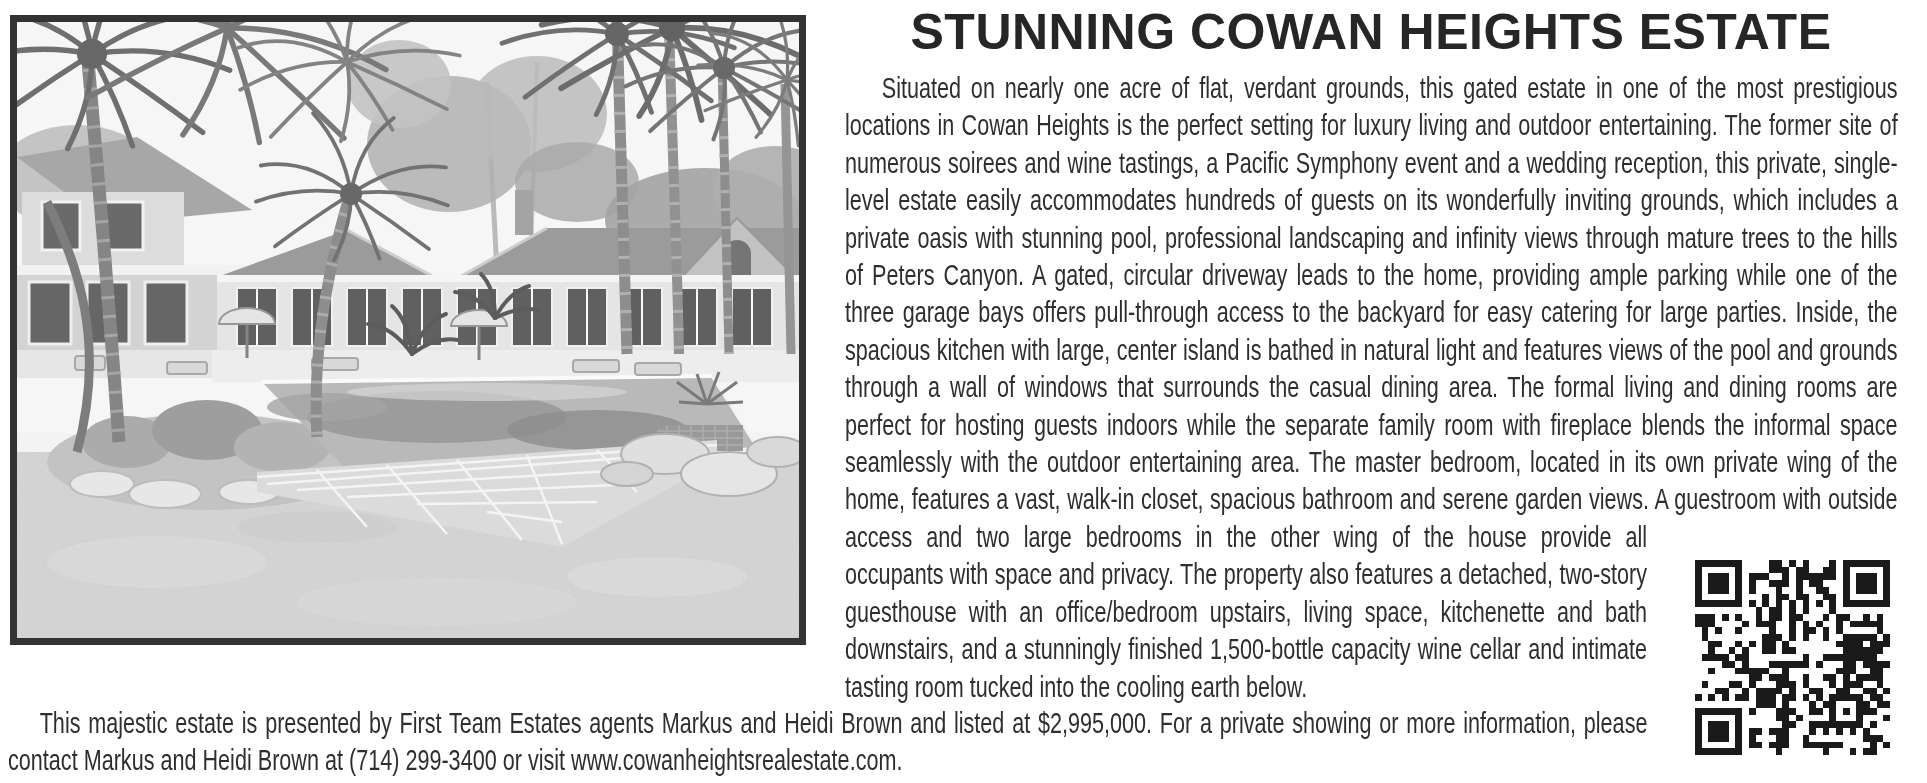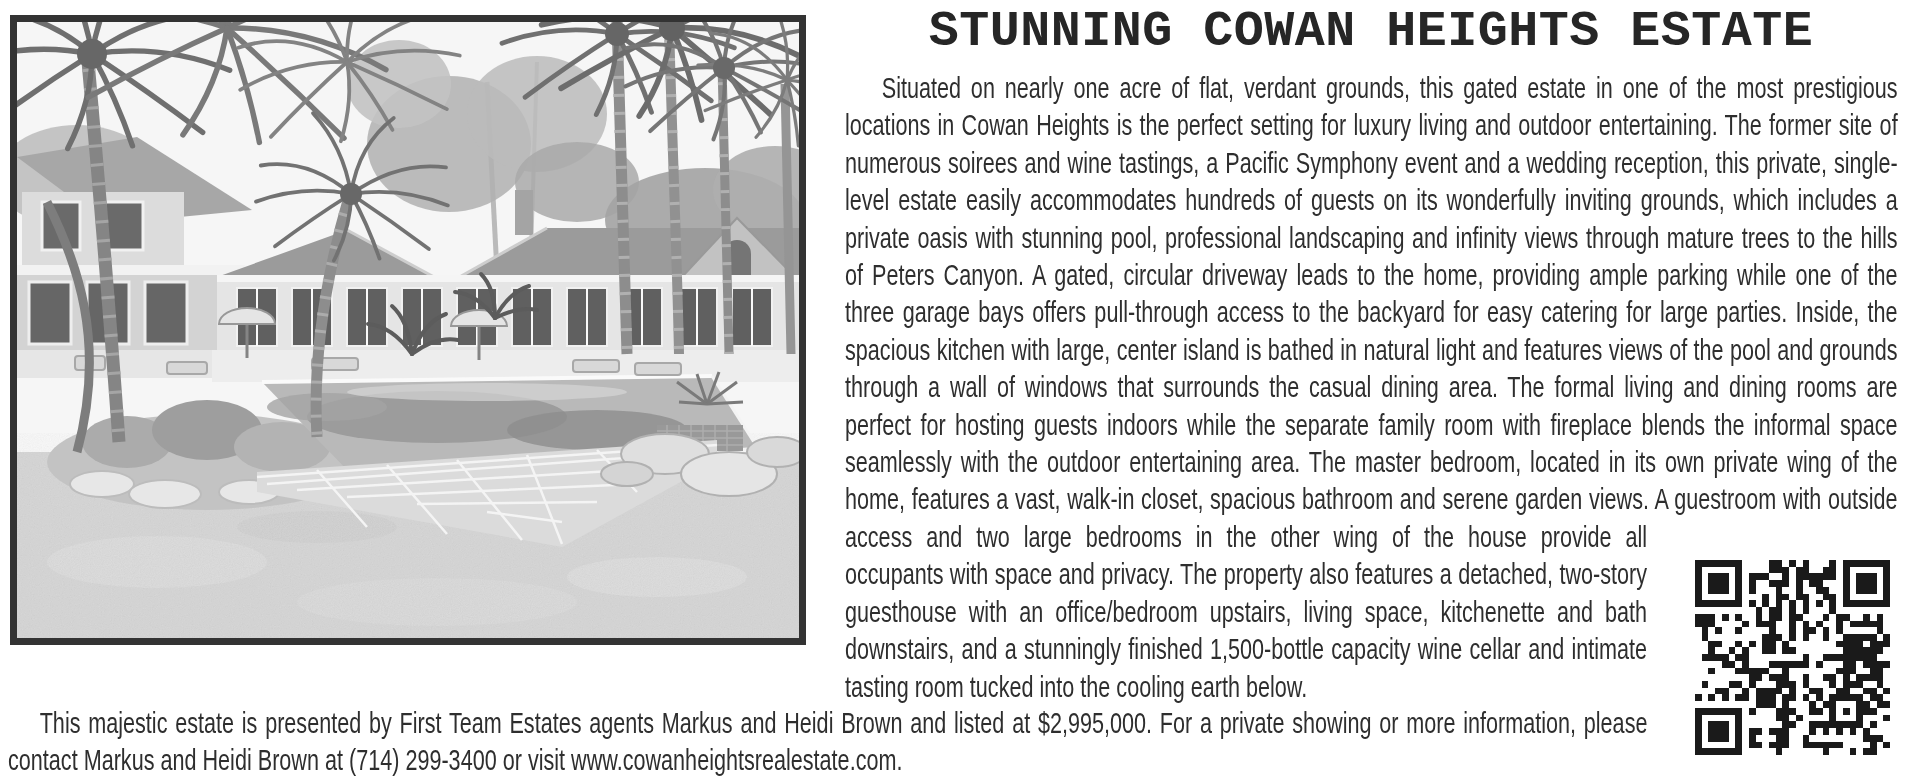--- a/index.html
+++ b/index.html
@@ -13,21 +13,21 @@
   .photo-frame {
     position:absolute; left:10px; top:15px;
     width:796px; height:630px;
     border:7px solid #333333; background:#f5f5f5;
   }
   .photo-frame svg { display:block; width:782px; height:616px; }
   
   .headline {
     position:absolute; left:845px; top:4px; width:1052px;
     text-align:center; white-space:nowrap;
-    font-family:Liberation Mono, monospace; font-weight:bold;
+    font-family:Liberation Sans, sans-serif; font-weight:bold;
     font-size:50px; line-height:56px; letter-spacing:0.5px; color:#262626;
   }
   
   .condensed { transform:scaleX(0.72); transform-origin:0 0; }
   .body-col {
     position:absolute; left:845px; top:69px; width:1462px;
     font-size:30px; line-height:37.4px; text-align:justify; color:#2e2e2e;
   }
   .body-para  { text-indent:51px; }
   .footer-col {

